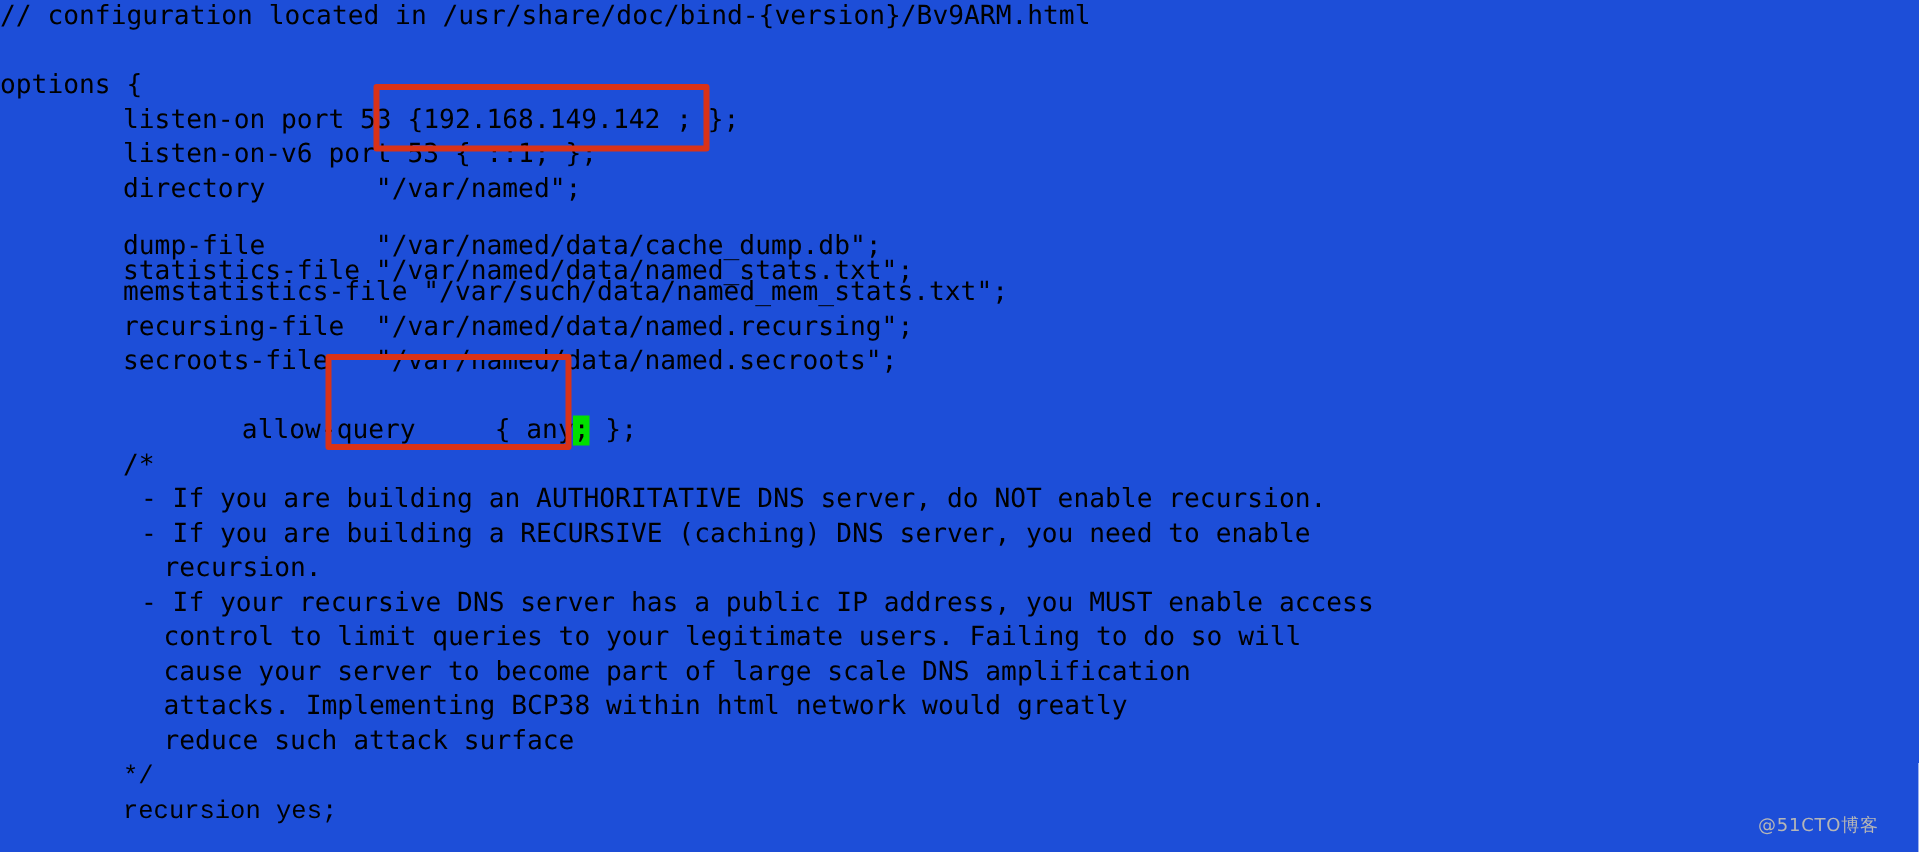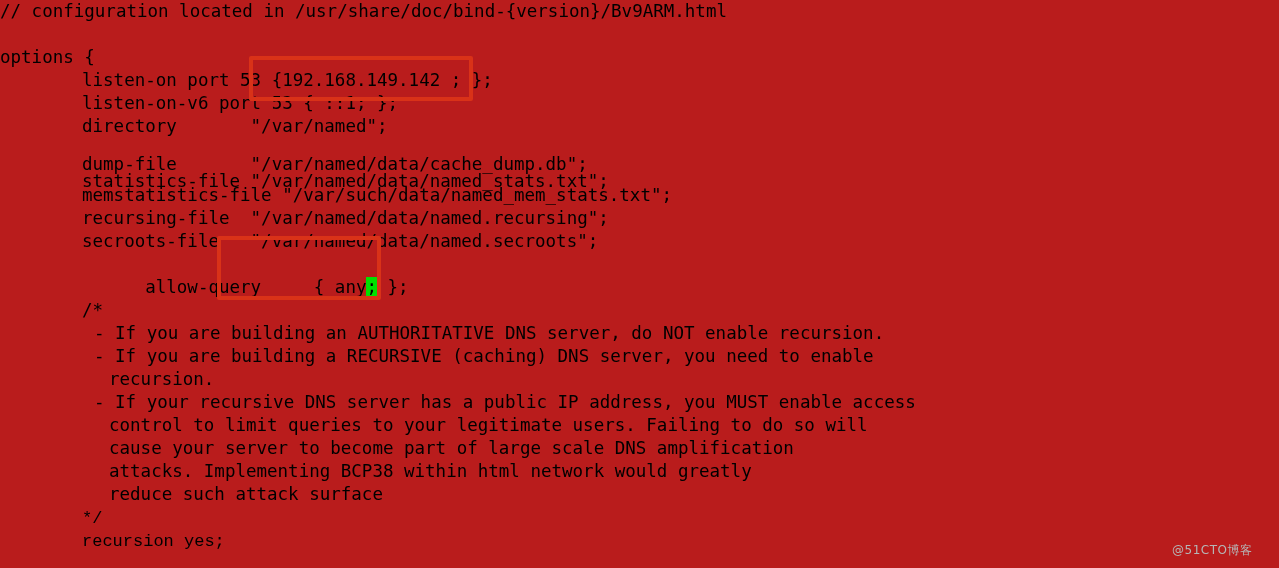--- a/index.html
+++ b/index.html
@@ -8,21 +8,21 @@
     padding: 0;
     background: #ffffff;
   }
   body {
     font-family: "DejaVu Sans Mono", "Liberation Mono", monospace;
   }
   #screen {
     position: relative;
     width: 1279px;
     height: 568px;
-    background: #b91c1c;
+    background: #1d4ed8;
     overflow: hidden;
   }
   .code-layer {
     position: absolute;
     left: 0;
     top: 0;
     width: 1279px;
     height: 568px;
     padding: 0;
     margin: 0;
@@ -84,21 +84,21 @@
         <div class="line" style="left: 94px; top: 322px;">- If you are building an AUTHORITATIVE DNS server, do NOT enable recursion.</div>
         <div class="line" style="left: 94px; top: 345px;">- If you are building a RECURSIVE (caching) DNS server, you need to enable</div>
         <div class="line" style="left: 109px; top: 368px;">recursion.</div>
         <div class="line" style="left: 94px; top: 391px;">- If your recursive DNS server has a public IP address, you MUST enable access</div>
         <div class="line" style="left: 109px; top: 414px;">control to limit queries to your legitimate users. Failing to do so will</div>
         <div class="line" style="left: 109px; top: 437px;">cause your server to become part of large scale DNS amplification</div>
         <div class="line" style="left: 109px; top: 460px;">attacks. Implementing BCP38 within html network would greatly</div>
         <div class="line" style="left: 109px; top: 483px;">reduce such attack surface</div>
       </div>
 
-    <div class="line" id="allow-query-line" style="left: 82px; top: 253px;">
+    <div class="line" id="allow-query-line" style="left: 98px; top: 253px;">
       <span>allow-query     { any</span><span class="hl-green" style="background: rgb(0, 224, 0);">;</span><span> };</span>
     </div>
 
     <div id="tail-lines-host">
         <div class="line alt" style="left: 82px; top: 507px;">*/</div>
         <div class="line alt" style="left: 82px; top: 530px;">recursion yes;</div>
       </div>
   </div>
 
   <div id="annotation-host">

